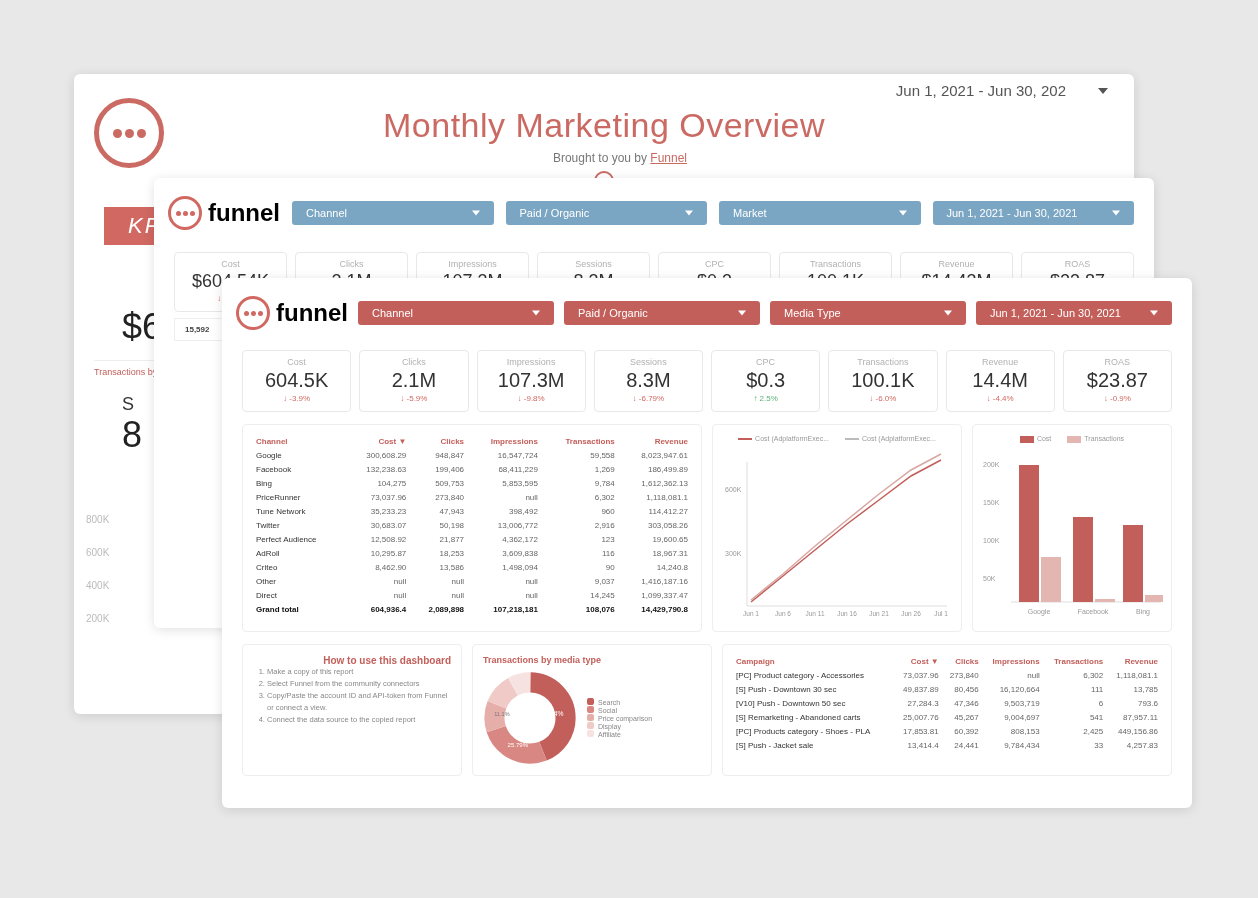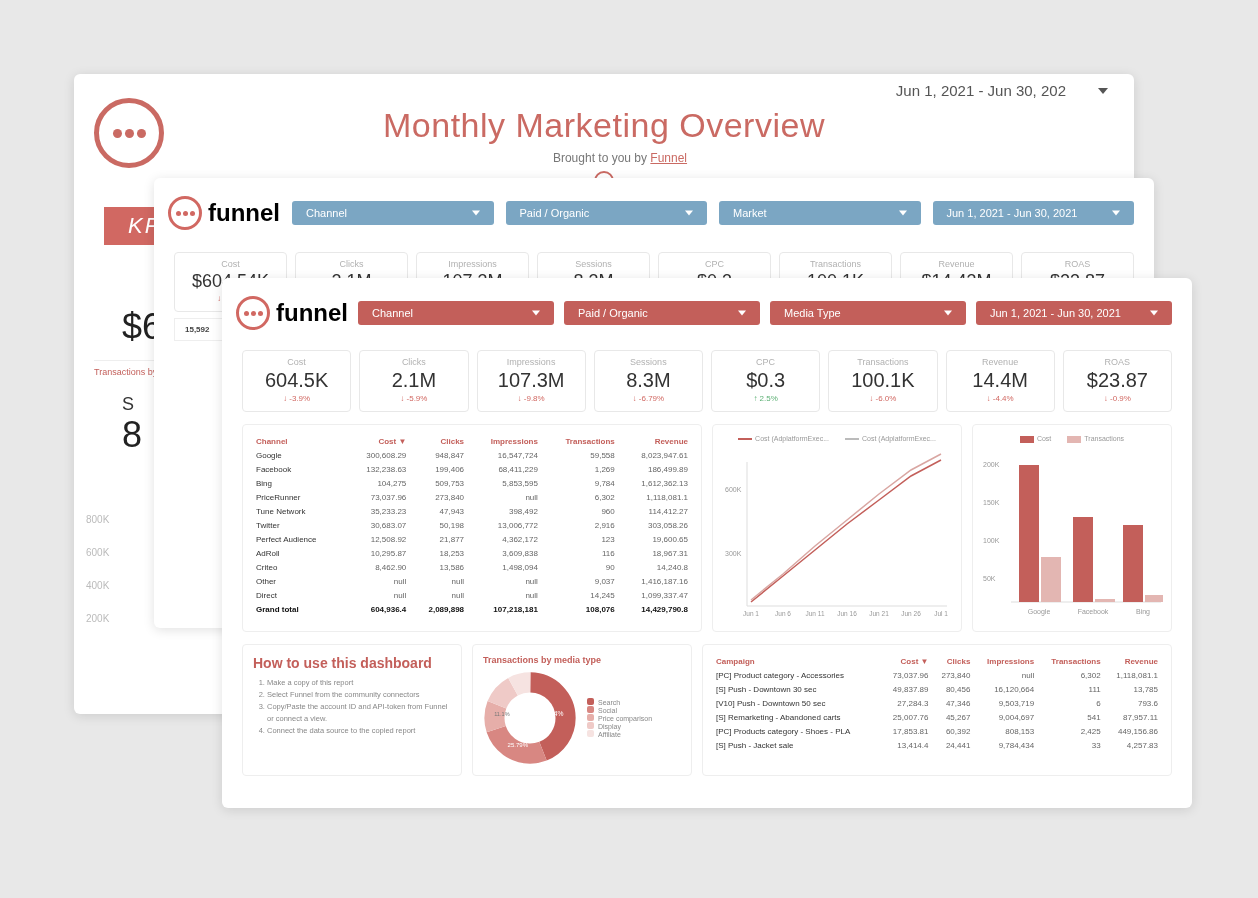--- a/index.html
+++ b/index.html
@@ -104,23 +104,23 @@
   .tbl td { text-align:right; color:#666; padding:2px 3px; border-top:1px solid transparent;}
   .tbl td:first-child { text-align:left; color:#333;}
   .tbl tr.total td { font-weight:700; color:#111;}
 
   .legend { display:flex; gap:16px; font-size:7px; color:#999; justify-content:center; margin-bottom:4px;}
   .legend .sw { display:inline-block; width:14px; height:2px; background:#c35f5a; margin-right:3px; vertical-align:middle;}
   .legend .sw.gray { background:#bbb; }
 
   .bottom-row { display:flex; gap:10px; padding:12px 20px 18px; }
   .howto-card { width:220px; }
-  .howto-card h4 { font-size:14px; color:#c35f5a; margin-bottom:6px;}
+  .howto-card h4 { font-size:10px; color:#c35f5a; margin-bottom:0;text-align:right;}
   .howto-card ol { padding-left:14px; font-size:7.5px; color:#888; line-height:1.6;}
-  .donut-card { width:220px; display:flex; align-items:flex-start; gap:8px;}
+  .donut-card { width:240px; display:flex; align-items:flex-start; gap:8px;}
   .donut-card h4 { font-size:9px; color:#c35f5a; margin-bottom:6px; width:100%;}
   .donut-wrap{ display:flex; flex-direction:column; width:100%;}
   .donut-body{ display:flex; align-items:center; gap:10px; }
   .camp-card { flex:1; }
 
   
   .back-axis {
     position:absolute; left:0; top:440px; font-size:10px; color:#bbb;
     display:flex; flex-direction:column; gap:22px; padding-left:12px;
   }

